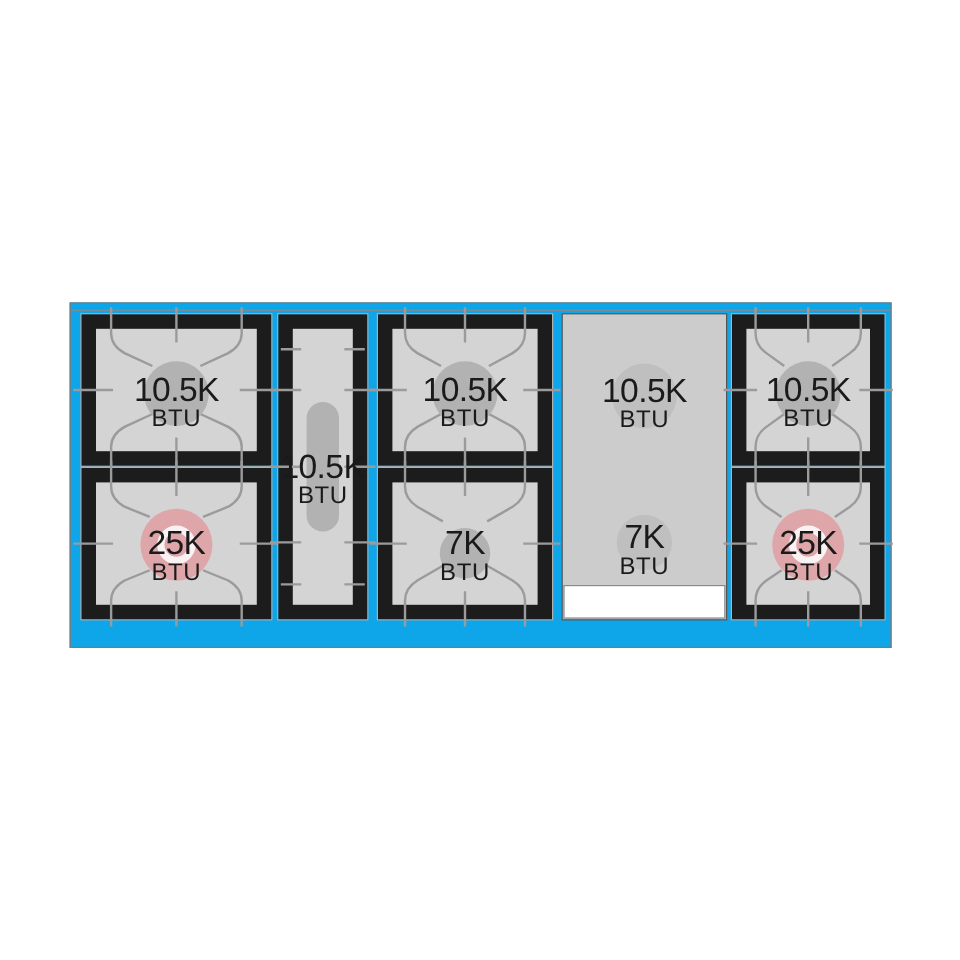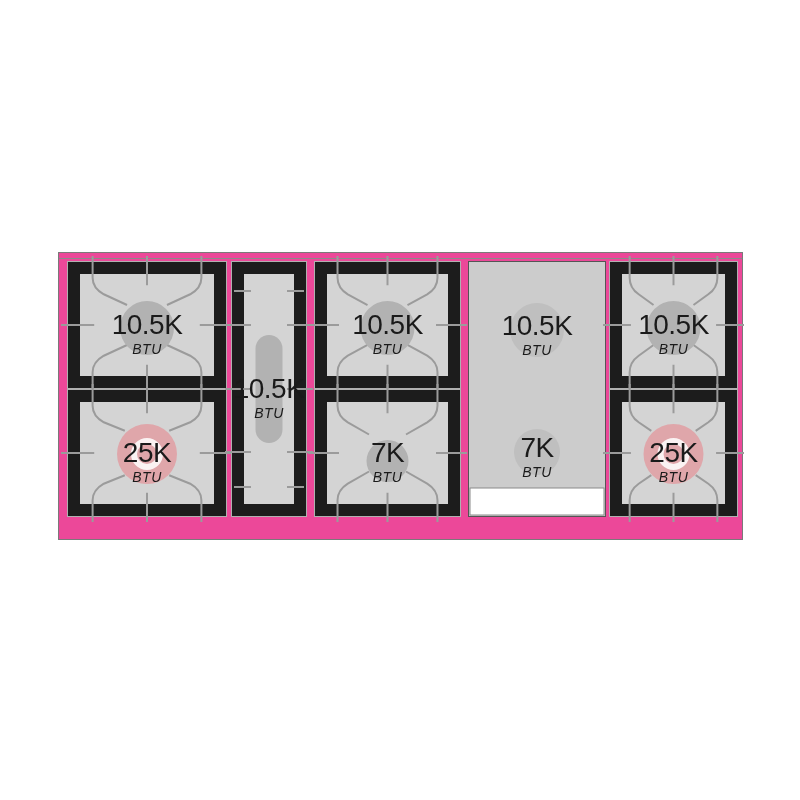--- a/index.html
+++ b/index.html
@@ -1,27 +1,27 @@
 <!DOCTYPE html>
 <html><head>
 <meta charset="utf-8">
 <style>
   html,body{margin:0;padding:0;background:#ffffff;}
   .page{position:relative;width:800px;height:800px;background:#ffffff;overflow:hidden;
         font-family:"Liberation Sans", sans-serif;}
   .cooktop{position:absolute;left:58px;top:252px;width:685px;height:288px;
-           box-sizing:border-box;border:1.5px solid #7a7a7a;background:#ec4899;}
+           box-sizing:border-box;border:1.5px solid #7a7a7a;background:#0ea5e9;}
   .top-trim{position:absolute;left:0;right:0;top:5px;height:1px;background:#8a8a8a;}
   .burner-cell{position:absolute;}
   .burner-cell svg{position:absolute;left:0;top:0;overflow:visible;display:block;}
   .label{position:absolute;left:0;right:0;text-align:center;color:#1a1a1a;
          pointer-events:none;white-space:nowrap;}
   .label--center{top:50%;margin-top:-14px;}
   .label .value{font-size:28px;line-height:28px;letter-spacing:-0.5px;}
-  .label .unit{font-size:14px;line-height:17px;margin-top:2px;letter-spacing:0.5px;font-style:italic;}
+  .label .unit{font-size:20px;line-height:17px;margin-top:2px;letter-spacing:0.5px;}
 </style>
 </head>
 <body>
 
 <div class="page">
   <div class="cooktop">
     <div class="top-trim"></div>
 
     <div class="burner-cell" style="left:8px;top:8px;width:160px;height:128px">
       <svg width="160" height="128">

